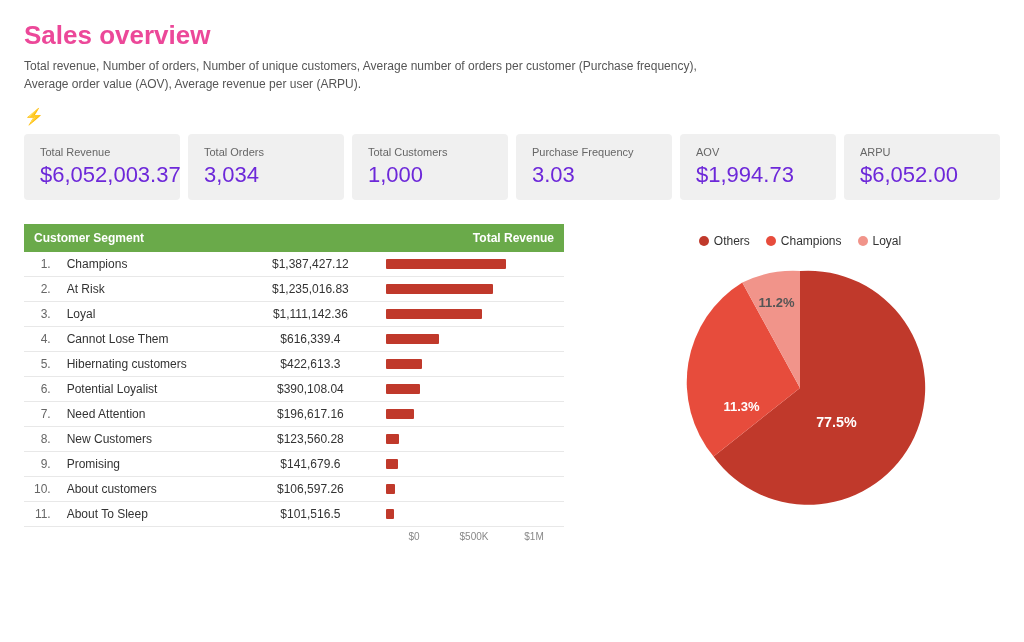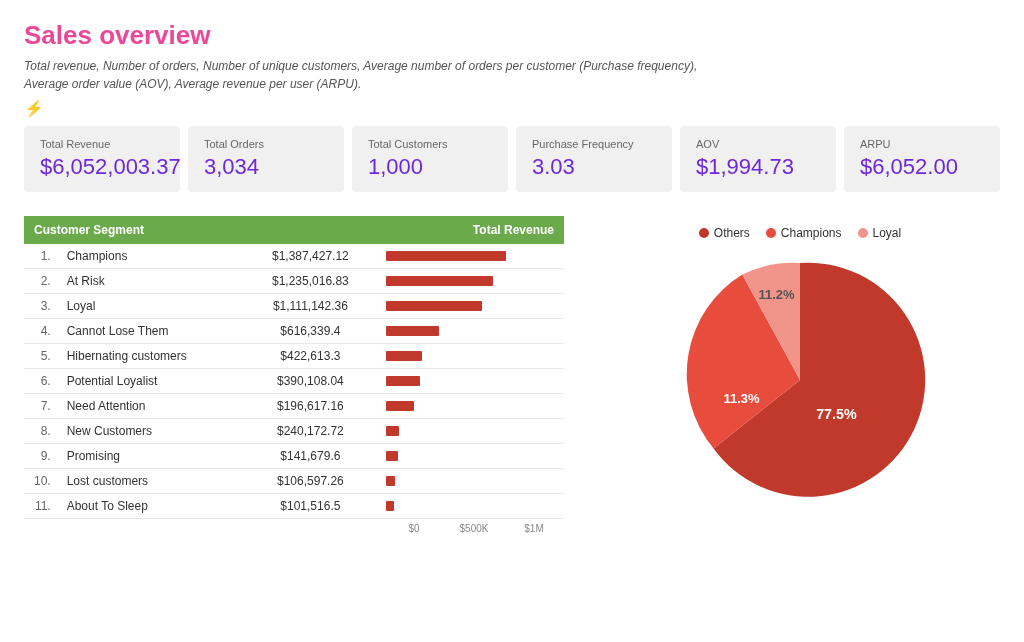--- a/index.html
+++ b/index.html
@@ -12,24 +12,23 @@
     }
     h1 {
       font-size: 26px;
       font-weight: 600;
       color: #ec4899;
       margin-bottom: 6px;
     }
     .subtitle {
       font-size: 12px;
       color: #555;
-      margin-bottom: 6px;
+      margin-bottom: 14px;
       line-height: 1.5;
       max-width: 700px;
-      font-style: italic;
     }
     .lightning {
       color: #aaa;
       font-size: 16px;
       margin-bottom: 8px;
     }
     .metrics-row {
       display: flex;
       gap: 8px;
       margin-bottom: 24px;
@@ -267,40 +266,40 @@
       <td class="rev-col">$196,617.16</td>
       <td class="bar-cell">
         <div class="bar-wrap">
           <div class="bar" style="width:28px"></div>
         </div>
       </td>
     </tr>
           <tr>
       <td class="num-col">8.</td>
       <td class="name-col">New Customers</td>
-      <td class="rev-col">$240,172.72</td>
+      <td class="rev-col">$123,560.28</td>
       <td class="bar-cell">
         <div class="bar-wrap">
           <div class="bar" style="width:13px"></div>
         </div>
       </td>
     </tr>
           <tr>
       <td class="num-col">9.</td>
       <td class="name-col">Promising</td>
       <td class="rev-col">$141,679.6</td>
       <td class="bar-cell">
         <div class="bar-wrap">
           <div class="bar" style="width:12px"></div>
         </div>
       </td>
     </tr>
           <tr>
       <td class="num-col">10.</td>
-      <td class="name-col">Lost customers</td>
+      <td class="name-col">About customers</td>
       <td class="rev-col">$106,597.26</td>
       <td class="bar-cell">
         <div class="bar-wrap">
           <div class="bar" style="width:9px"></div>
         </div>
       </td>
     </tr>
           <tr>
       <td class="num-col">11.</td>
       <td class="name-col">About To Sleep</td>

